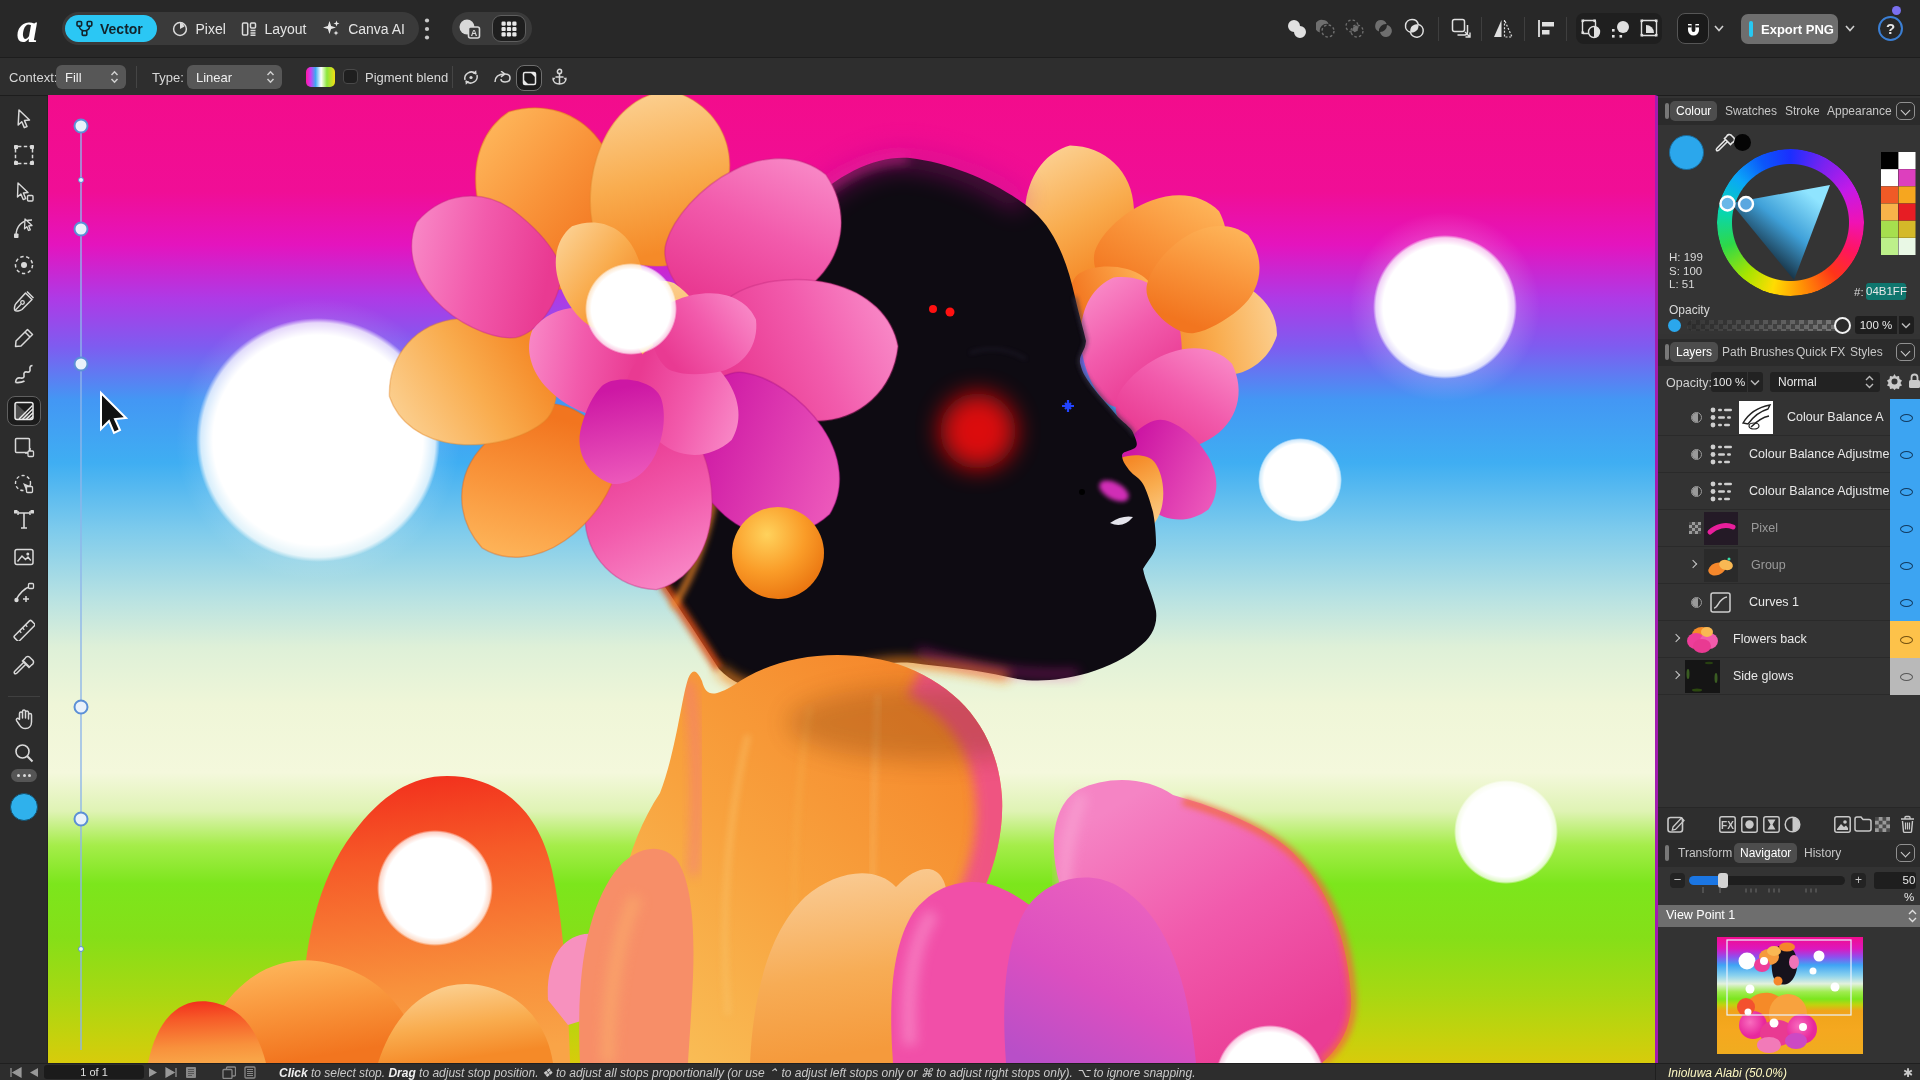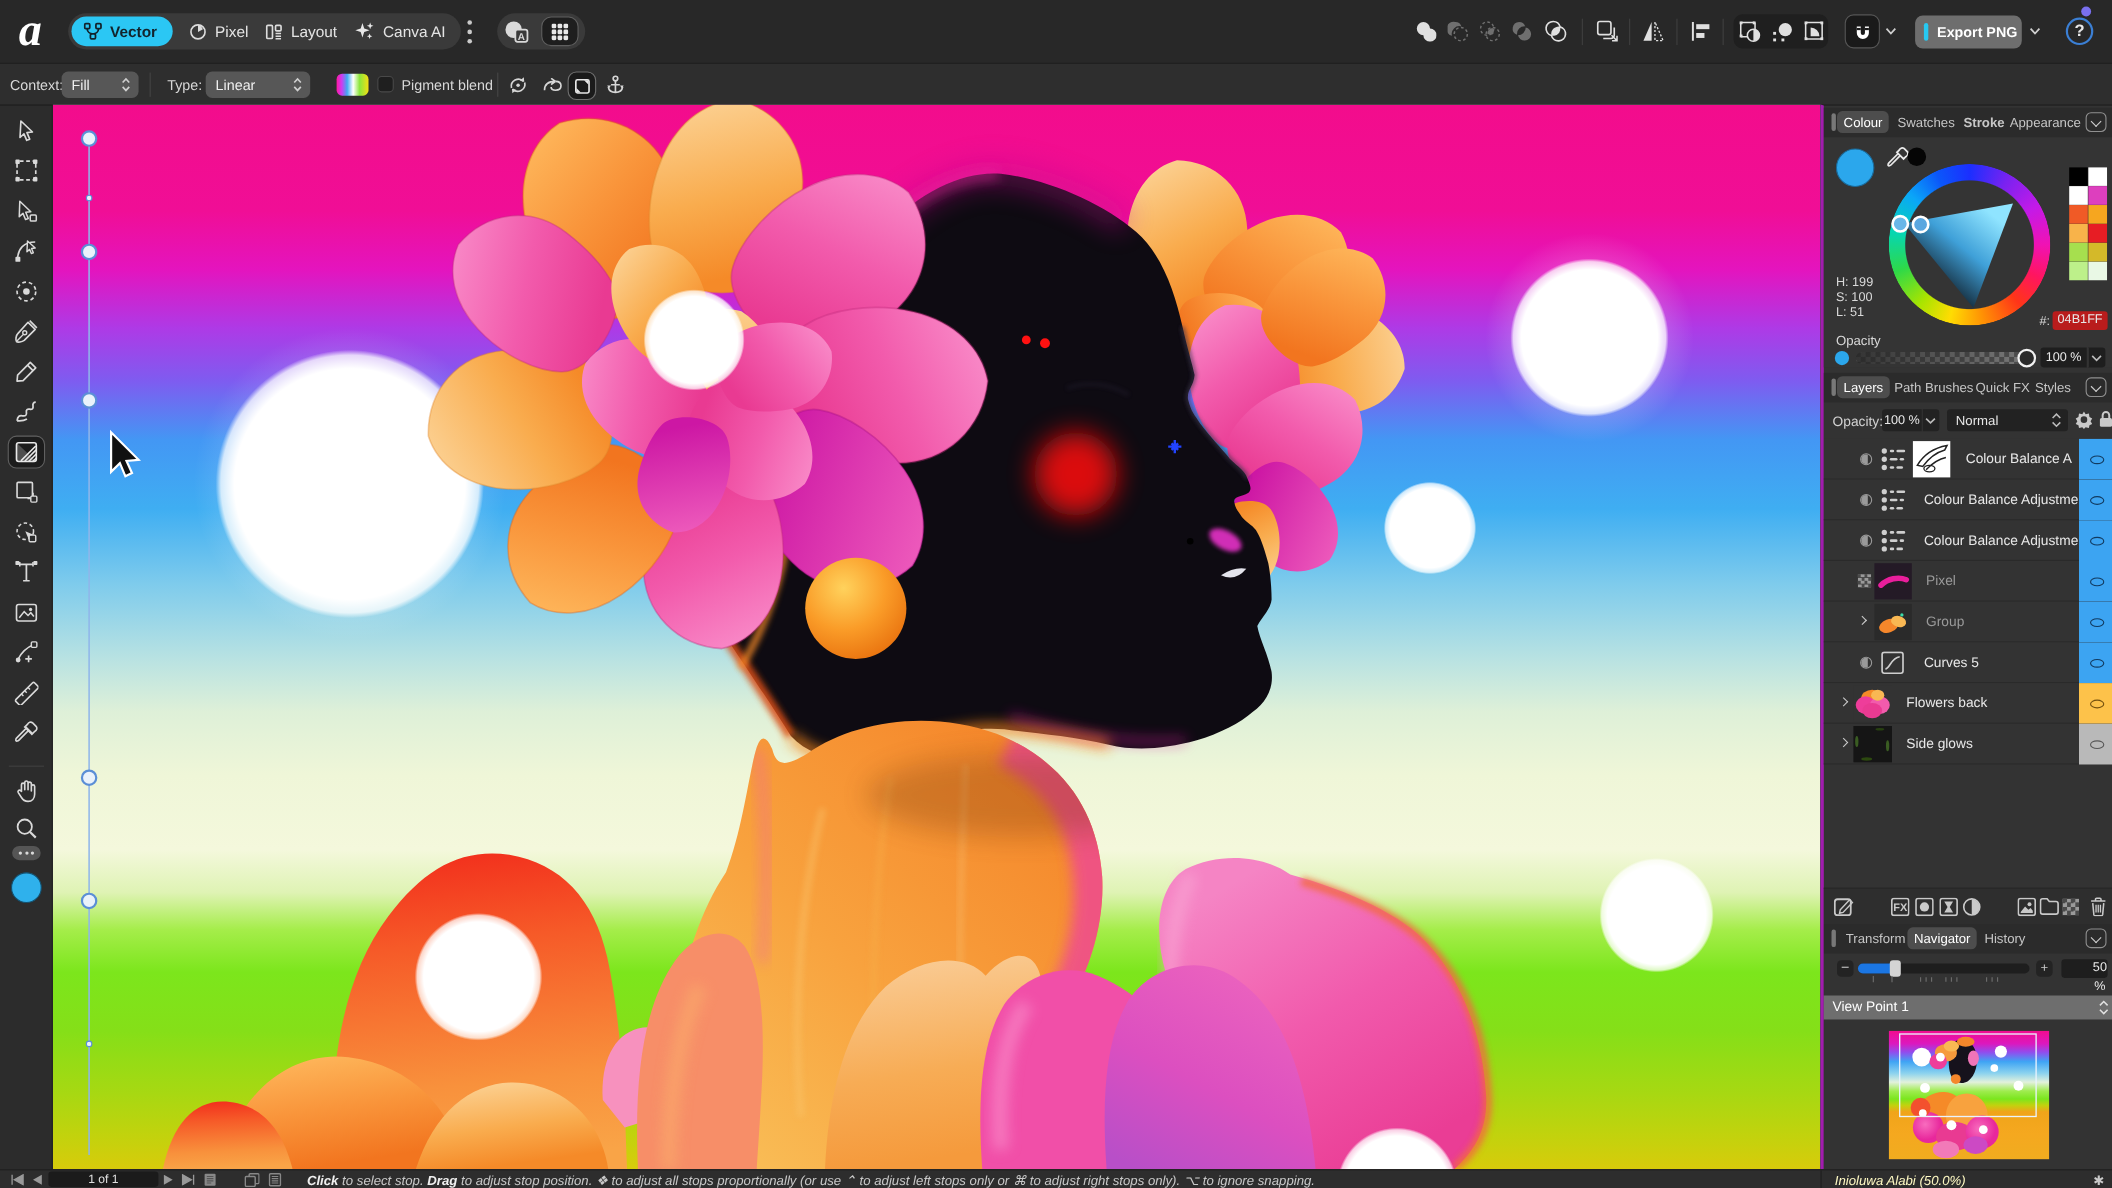--- a/index.html
+++ b/index.html
@@ -619,21 +619,21 @@
  .arrow { position:absolute; width:8px; height:8px; }
  .arrow:after { content:""; position:absolute; left:1px; top:0px; width:5px; height:5px; border-right:1.8px solid #c9c9c9; border-top:1.8px solid #c9c9c9; transform:rotate(45deg); }
  .checker { position:absolute; width:12px; height:12px; background:conic-gradient(#9a9a9a 25%, #4a4a4a 0 50%, #9a9a9a 0 75%, #4a4a4a 0); background-size:6px 6px; }
  .sliders-glyph { position:absolute; left:52px; top:8px; width:24px; height:21px; }
 </style>
 
 <div class="phead" style="top:2px;">
   <div class="handle"></div>
   <div class="ptab sel" style="left:12px;">Colour</div>
   <div class="ptab" style="left:61px;">Swatches</div>
-  <div class="ptab" style="left:121px;font-weight:bold;">Stroke</div>
+  <div class="ptab" style="left:121px;">Stroke</div>
   <div class="ptab" style="left:163px;">Appearance</div>
   <div class="vbtn" style="left:238px;"></div>
 </div>
 <div class="abs" style="left:0;top:29px;width:265px;height:209px;background:#343434;">
 
   <div class="abs" style="left:11px;top:10px;width:35px;height:35px;border-radius:50%;background:#2BA7EC;border:1px solid #1a6a9a;"></div>
 
   <svg class="abs" style="left:55px;top:7px" width="24" height="24" viewBox="0 0 24 24">
         <path d="M14,10 L6,18 C5.4,18.6 4,19 3.6,18.5 C3.2,18 3.6,16.6 4.2,16 L12.2,8 M11.5,6.5 L17.5,12.5 M13.5,4.5 C14.5,2.5 16.5,2 18,3 L21,6 C22,7.5 21.5,9.5 19.5,10.5 L17.5,12.5 L11.5,6.5 Z" fill="none" stroke="#e8e8e8" stroke-width="1.6"></path>
       </svg>
@@ -666,21 +666,21 @@
       <rect x="0" y="51.6" width="17" height="17" fill="#F8B34A"></rect>
           <rect x="17.5" y="51.6" width="17" height="17" fill="#E71D24"></rect>
       <rect x="0" y="68.8" width="17" height="17" fill="#A6DF4E"></rect>
           <rect x="17.5" y="68.8" width="17" height="17" fill="#D4B929"></rect>
       <rect x="0" y="86" width="17" height="17" fill="#BDF08A"></rect>
           <rect x="17.5" y="86" width="17" height="17" fill="#E9F8E5"></rect>
     </g>
   </svg>
   <div class="abs" style="left:11px;top:126px;color:#d9d9d9;font-size:11.5px;line-height:13.5px;">H: 199<br>S: 100<br>L: 51</div>
   <div class="abs" style="left:196px;top:161px;color:#d9d9d9;font-size:11.5px;">#:</div>
-  <div class="abs" style="left:208px;top:158px;width:50px;height:17px;background:#b91c1c;border-radius:3px;color:#e8e8e8;font-size:11.5px;text-align:center;line-height:17px;">04B1FF</div>
+  <div class="abs" style="left:208px;top:158px;width:40px;height:17px;background:#0f766e;border-radius:3px;color:#e8e8e8;font-size:11.5px;text-align:center;line-height:17px;">04B1FF</div>
   <div class="abs" style="left:11px;top:178px;color:#d9d9d9;font-size:12px;">Opacity</div>
 
   <div class="abs" style="left:10px;top:194px;width:13px;height:13px;border-radius:50%;background:#2BA7EC;"></div>
   <div class="abs" style="left:29px;top:195px;width:162px;height:11px;border-radius:6px;background:repeating-conic-gradient(#777 0 25%, #3d3d3d 0 50%) 0 0/9px 9px;"></div>
   <div class="abs" style="left:29px;top:195px;width:162px;height:11px;border-radius:6px;background:linear-gradient(90deg,rgba(40,40,40,0.85),rgba(150,150,150,0.2));"></div>
   <div class="abs" style="left:176px;top:192px;width:17px;height:17px;border-radius:50%;background:#2b2b2b;border:2.5px solid #f2f2f2;"></div>
   <div class="abs" style="left:197px;top:191px;width:42px;height:18px;background:#1e1e1e;border-radius:3px 0 0 3px;color:#e8e8e8;font-size:11.5px;line-height:18px;text-align:center;">100 %</div>
   <div class="abs" style="left:240px;top:191px;width:16px;height:18px;background:#1e1e1e;border-radius:0 3px 3px 0;border-left:1px solid #333;"></div>
   <svg class="abs" style="left:243px;top:197px" width="10" height="7" viewBox="0 0 10 7">
         <path d="M1,1.5 L5,5.5 L9,1.5" stroke="#bbb" stroke-width="1.5" fill="none"></path>
@@ -813,21 +813,21 @@
           <div class="eye"></div>
         </div>
   </div>
 
   <div class="lrow">
     <div class="adjdot"></div>
     <svg class="abs" style="left:52px;top:8px" width="21" height="21" viewBox="0 0 21 21">
           <rect x="1" y="1" width="19" height="19" rx="2" fill="none" stroke="#cfcfcf" stroke-width="1.5"></rect>
           <path d="M4,16 C8,16 9,6 17,5" fill="none" stroke="#cfcfcf" stroke-width="1.5"></path>
         </svg>
-    <span class="nm" style="left:91px;">Curves 5</span>
+    <span class="nm" style="left:91px;">Curves 1</span>
     <div class="viscol" style="background:#3CA4F2;">
           <div class="eye"></div>
         </div>
   </div>
 
 
 
   <div class="lrow">
     <div class="arrow" style="left:14px;top:14px;"></div>
     <div class="thumbbox" style="left:27px;width:35px;background:#333;">

